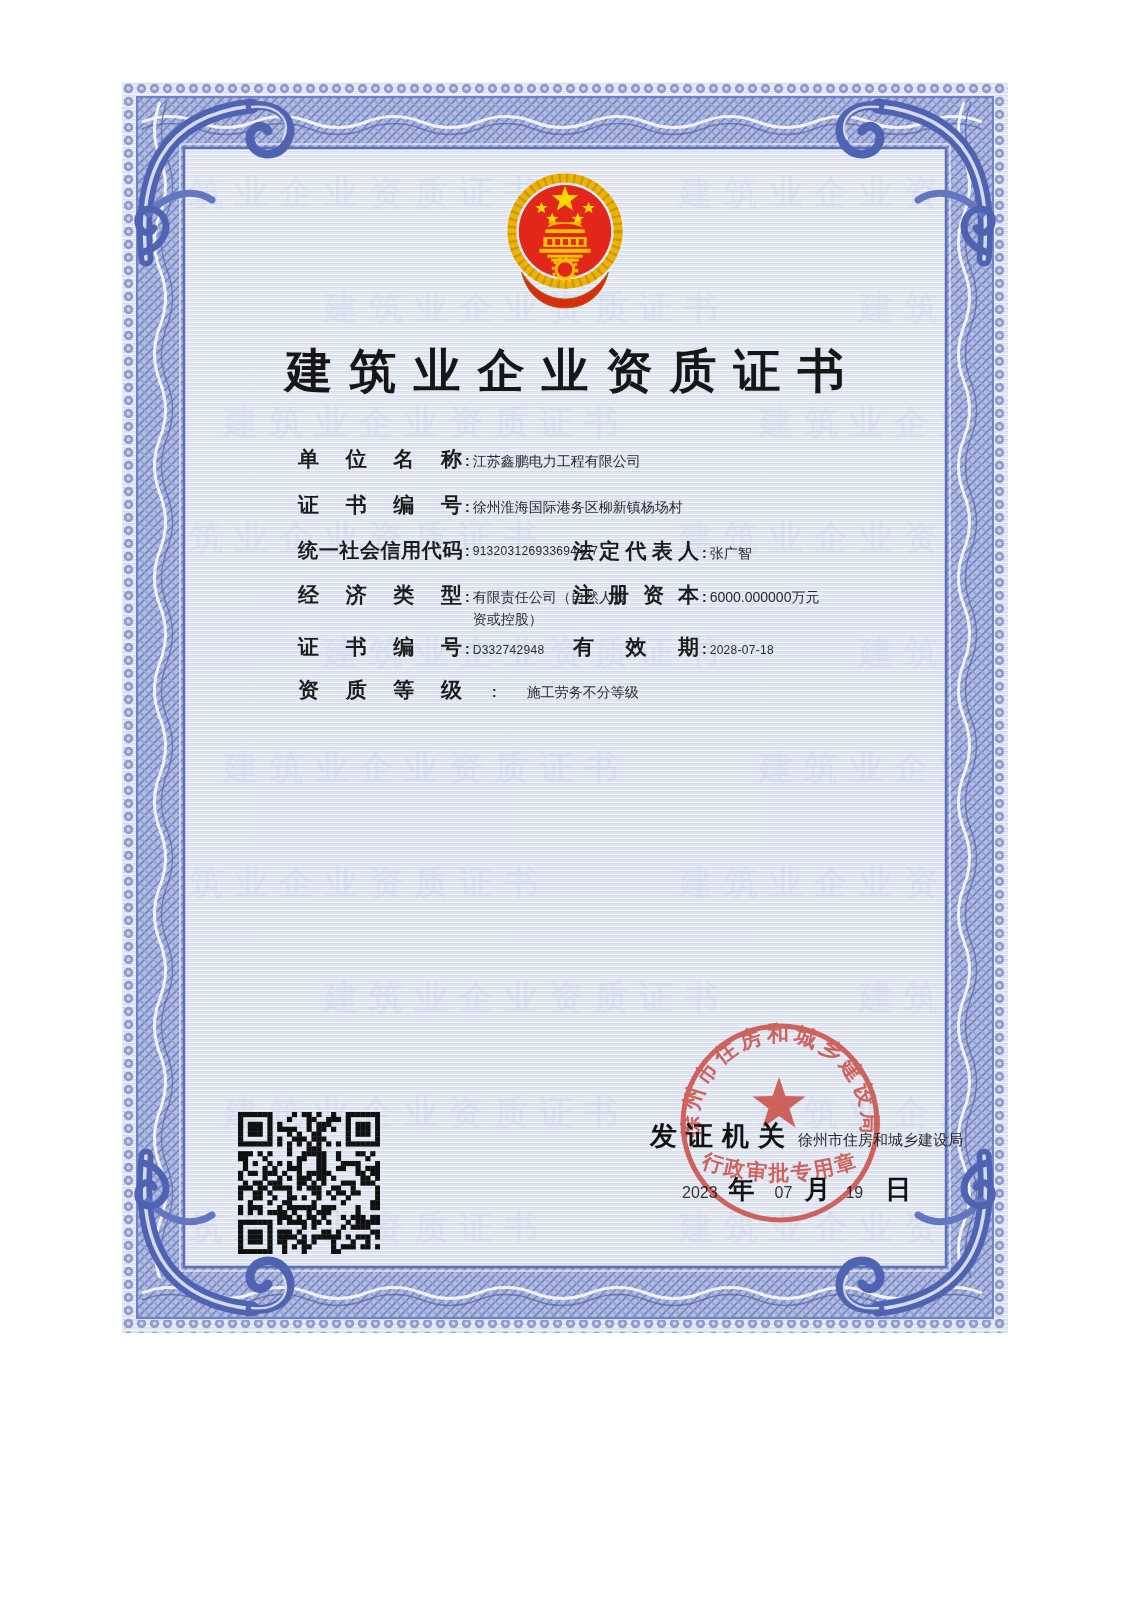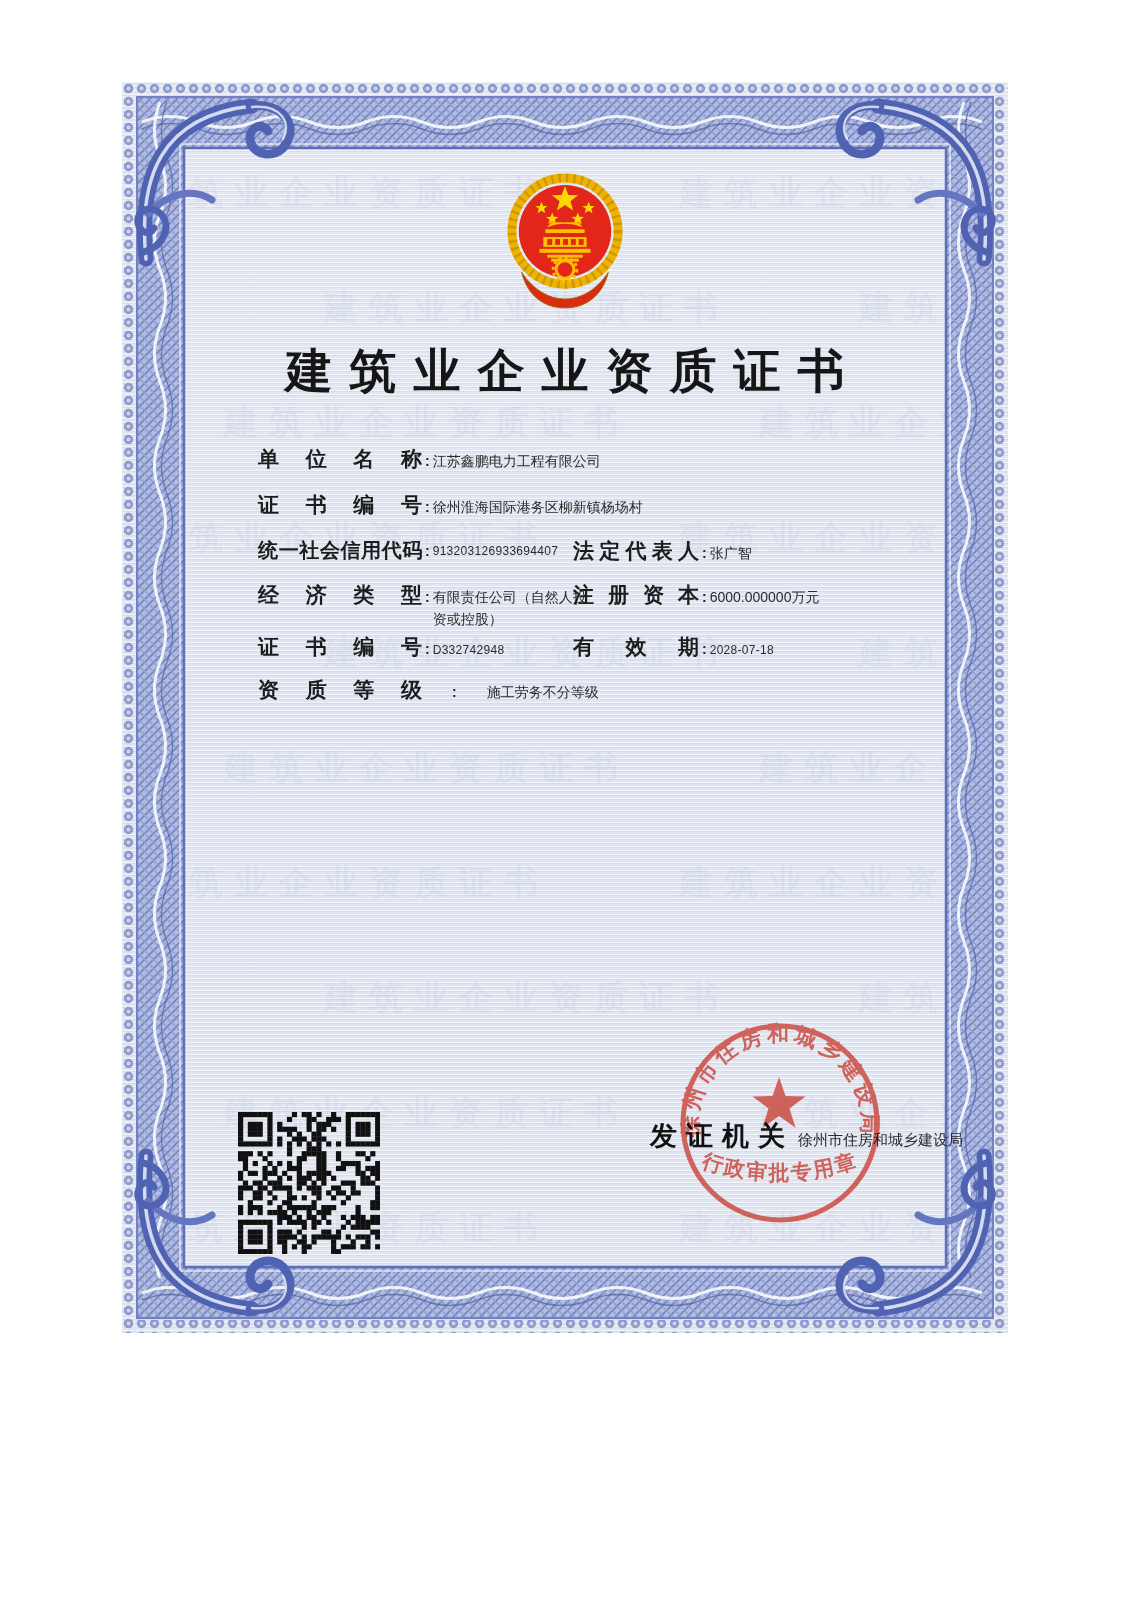--- a/index.html
+++ b/index.html
@@ -23,21 +23,21 @@
 
   
   .content{position:absolute;inset:0;z-index:4;}
   .emblem{position:absolute;top:86px;left:50%;transform:translateX(-50%);}
   .title{position:absolute;top:258px;left:0;width:100%;text-align:center;
     font-size:47px;font-weight:700;color:#161616;letter-spacing:17px;text-indent:17px;}
 
   .frow{position:absolute;left:136px;display:flex;align-items:baseline;}
   .rrow{position:absolute;left:424px;display:flex;align-items:baseline;}
   .flabel{display:inline-block;width:164px;text-align:justify;text-align-last:justify;
-    font-weight:700;font-size:21px;color:#1c1c1c;line-height:1.15;}
+    font-weight:700;font-size:21px;color:#1c1c1c;line-height:1.15;margin-left:40px;}
   .flabel.long{font-size:20px;letter-spacing:-.5px;}
   .rlabel{display:inline-block;width:126px;text-align:justify;text-align-last:justify;
     font-weight:700;font-size:21px;color:#1c1c1c;line-height:1.15;margin-left:27px;}
   .colon{font-weight:700;font-size:14px;color:#222;margin:0 3px 0 3px;}
   .fval{font-size:14px;color:#2a2a2a;}
   .fval.num{font-size:12px;letter-spacing:.3px;}
   .fval.wrap{width:160px;line-height:1.55;word-break:break-all;}
 
   
   .issue{position:absolute;left:528px;top:1036px;display:flex;align-items:baseline;}
@@ -198,20 +198,28 @@
       </div>
       <div class="rrow" style="top:553px;">
         <span class="rlabel">有效期</span>
           <span class="colon">:</span>
           <span class="fval num">2028-07-18</span>
       </div>
 
       <div class="issue">
         <span class="issue-label">发证机关</span>
         <span class="issue-auth">徐州市住房和城乡建设局</span>
+      </div>
+      <div class="dateline">
+        <span class="dnum">2023</span>
+        <span class="dunit g1">年</span>
+        <span class="dnum g2">07</span>
+        <span class="dunit g3">月</span>
+        <span class="dnum g4">19</span>
+        <span class="dunit g5">日</span>
       </div>
 
       <svg class="qr" id="qr" width="142" height="142" viewBox="0 0 145 145">
           <rect x="0" y="0" width="5.3" height="5.3" fill="#101010"></rect>
           <rect x="5" y="0" width="5.3" height="5.3" fill="#101010"></rect>
           <rect x="10" y="0" width="5.3" height="5.3" fill="#101010"></rect>
           <rect x="15" y="0" width="5.3" height="5.3" fill="#101010"></rect>
           <rect x="20" y="0" width="5.3" height="5.3" fill="#101010"></rect>
           <rect x="25" y="0" width="5.3" height="5.3" fill="#101010"></rect>
           <rect x="30" y="0" width="5.3" height="5.3" fill="#101010"></rect>

